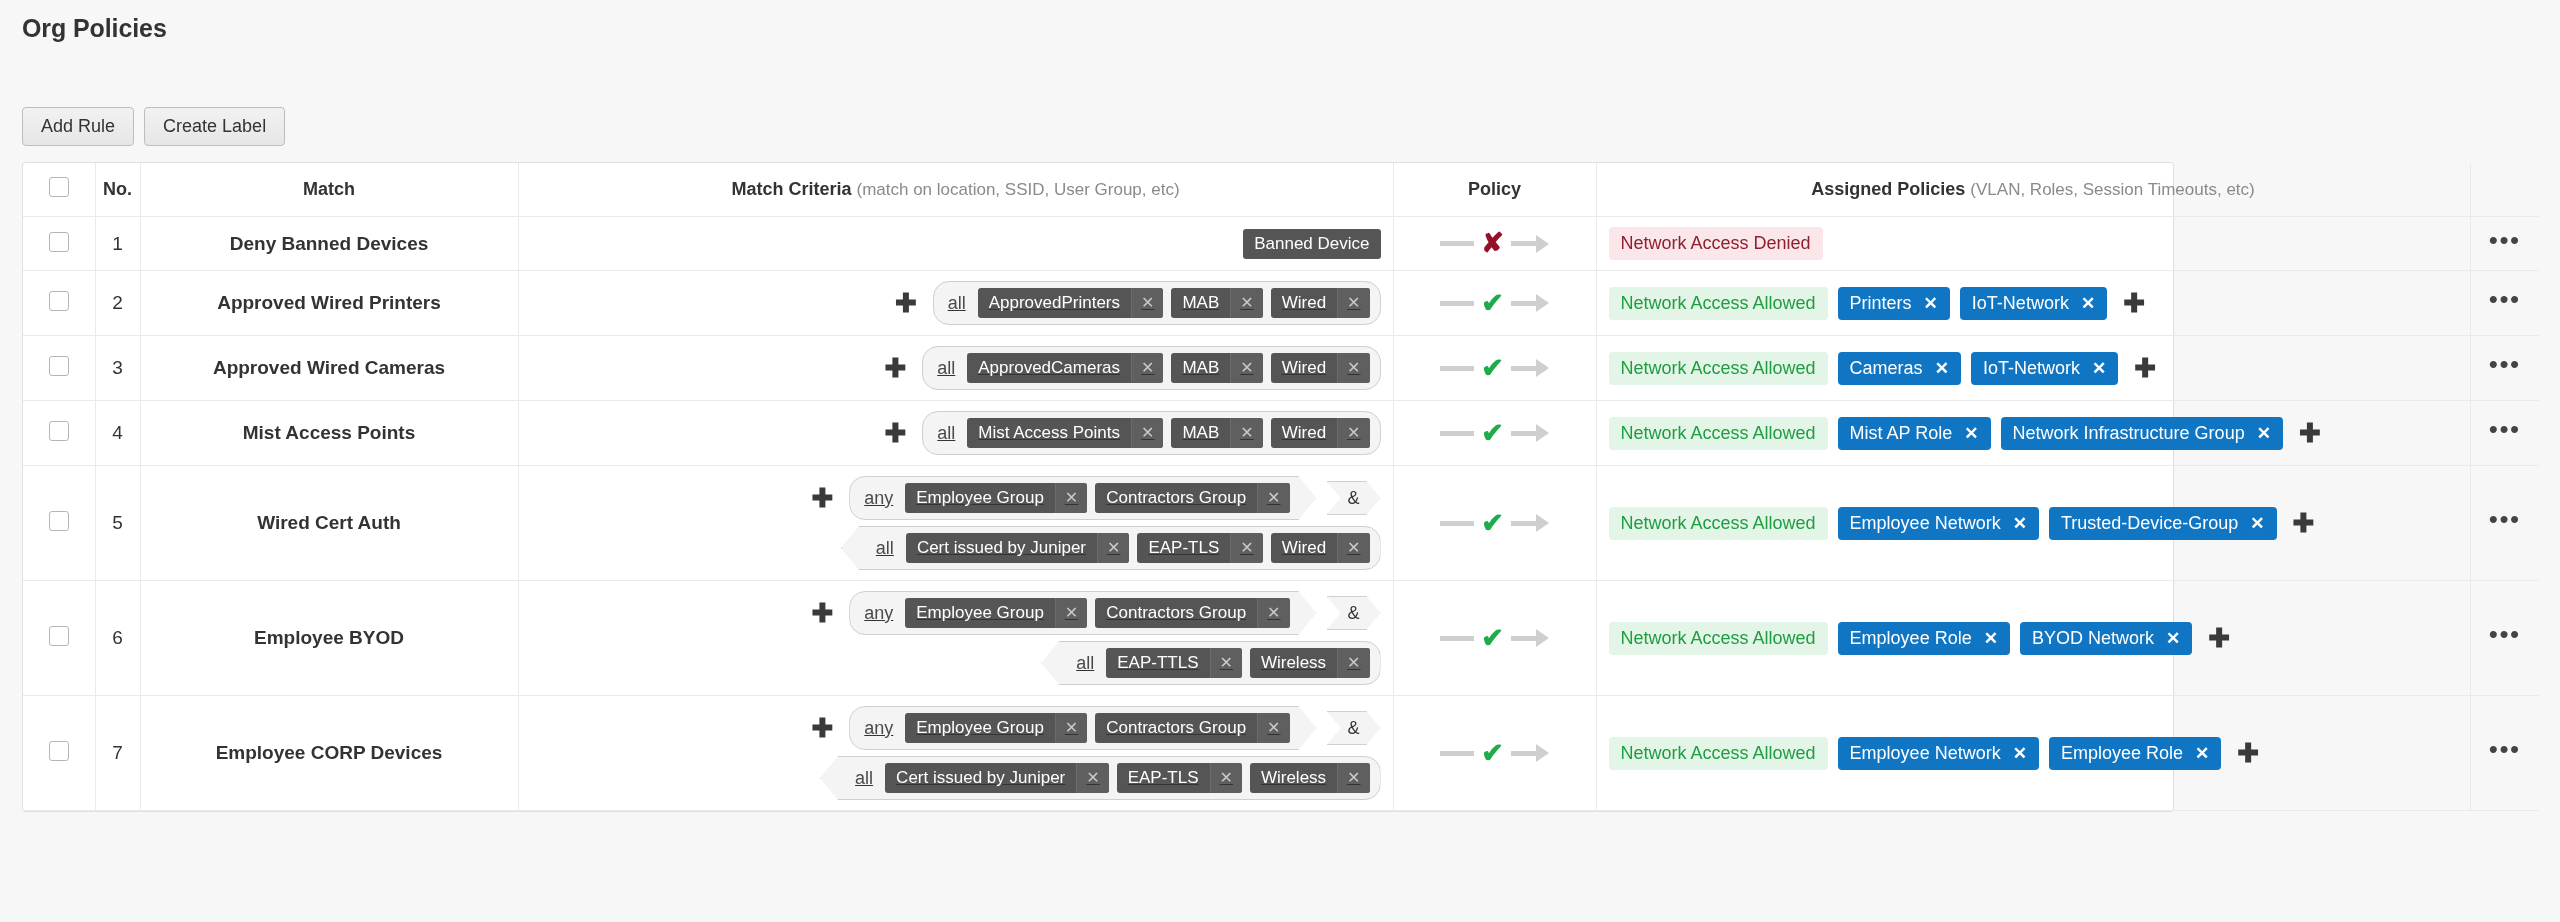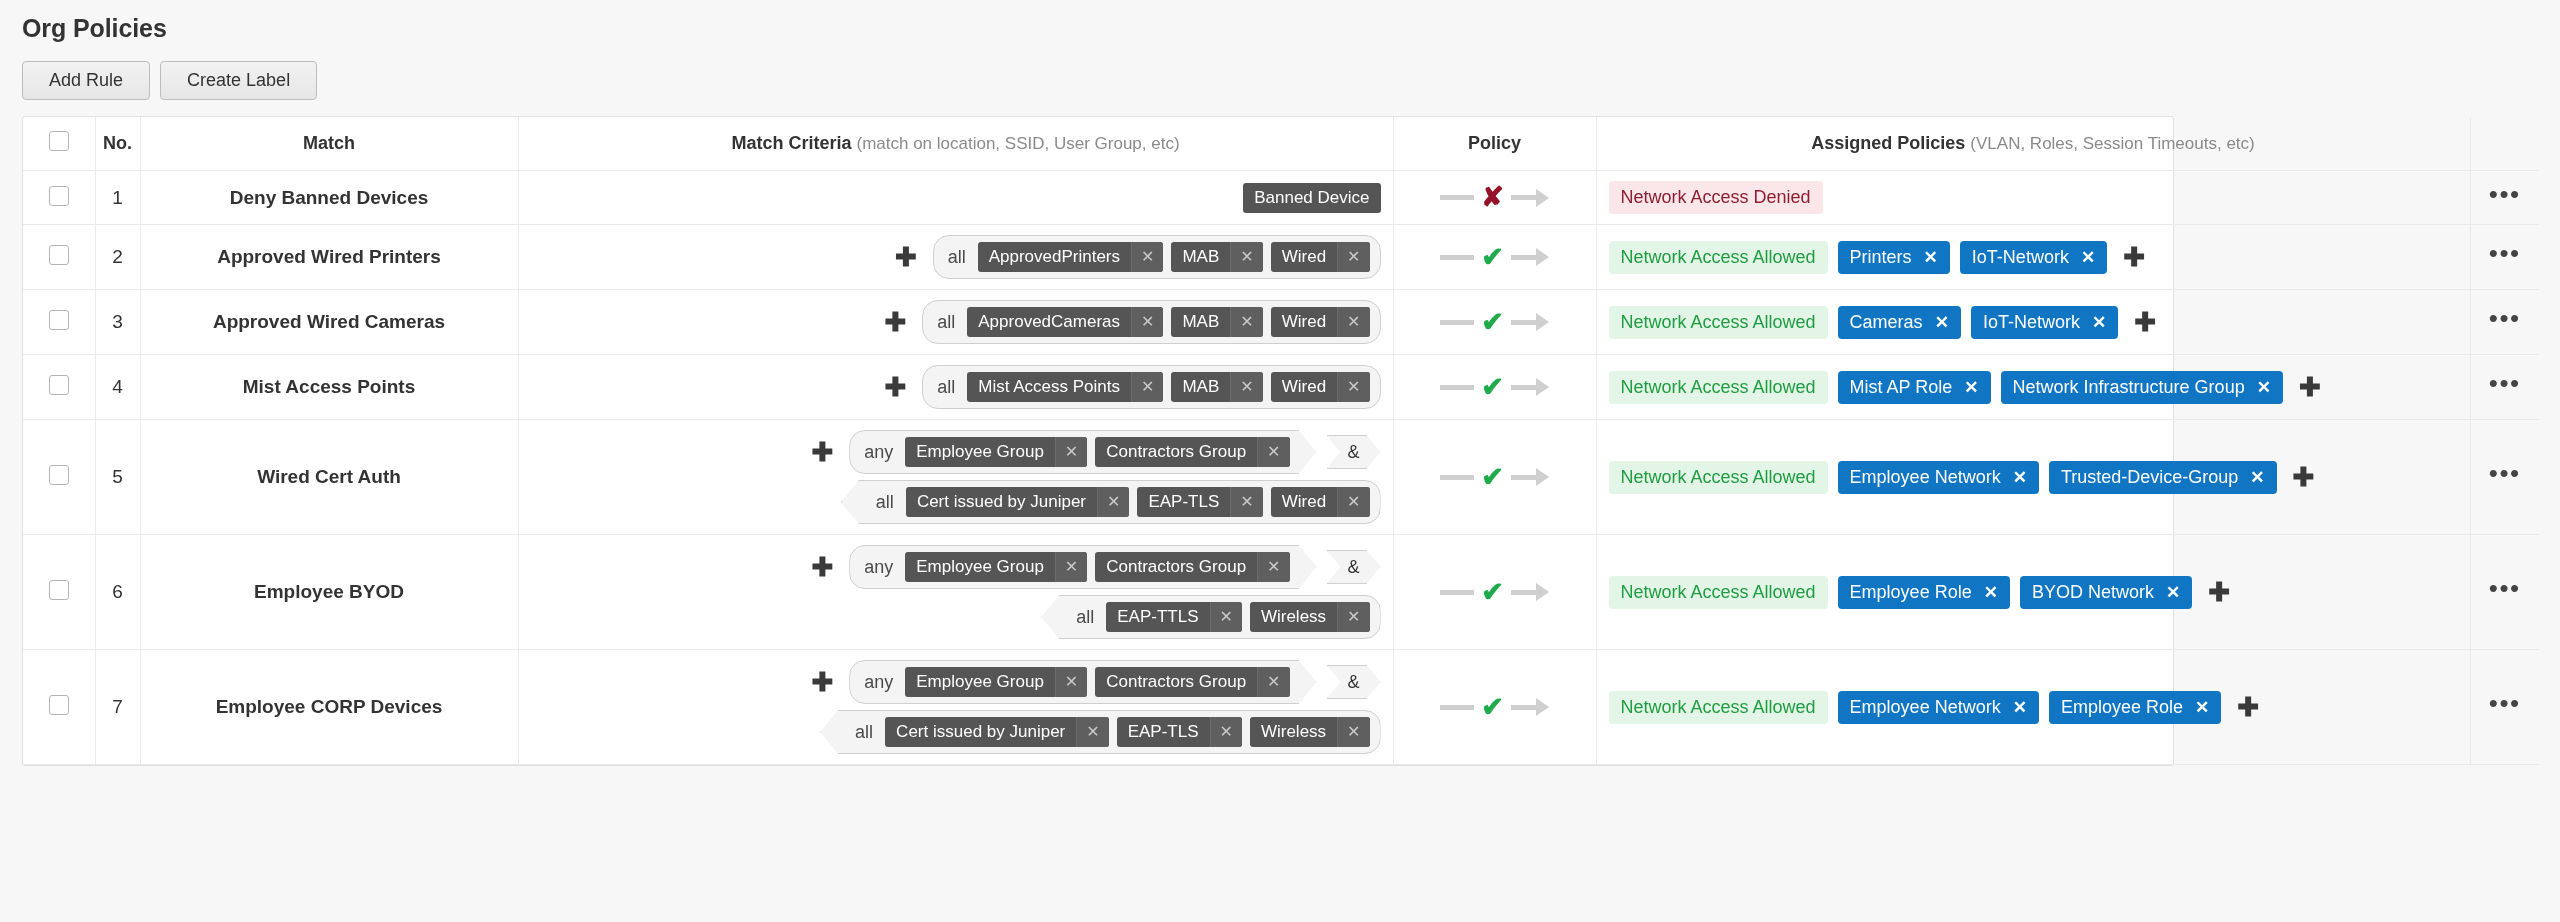--- a/index.html
+++ b/index.html
@@ -24,25 +24,26 @@
     font-size: 18px;
     color: #4a4a4a;
     margin: 12px 0 0 0;
   }
 
   .toolbar { margin: 18px 0 16px 0; display: flex; gap: 10px; }
   .btn {
     background: linear-gradient(#f2f2f2, #e6e6e6);
     border: 1px solid #bdbdbd;
     border-radius: 4px;
-    padding: 8px 26px;
+    padding: 8px 18px;
     font-size: 18px;
     color: #333;
     cursor: pointer;
     font-family: "Liberation Sans", sans-serif;
+    margin-top: 46px;
   }
 
   
   .table-card {
     background: #fff;
     border: 1px solid #e0e0e0;
     border-radius: 3px;
     width: 2152px;
   }
   table.policies { width: 100%; border-collapse: collapse; table-layout: fixed; }
@@ -88,20 +89,21 @@
   .plus {
     color: #3a3a3a; font-size: 26px; font-weight: bold; line-height: 1;
     cursor: pointer; padding: 0 6px; user-select: none;
   }
 
   .grp {
     display: inline-flex; align-items: center; gap: 8px;
     background: #f4f4f4; border: 1px solid #cfcfcf;
     padding: 6px 10px;
     border-radius: 16px;
+    text-decoration: underline;
   }
   .grp .op { font-size: 18px; color: #4a4a4a; padding: 0 4px; }
 
   
   .grp.chev-right { border-radius: 16px 0 0 16px; padding-right: 26px;
     clip-path: polygon(0 0, calc(100% - 18px) 0, 100% 50%, calc(100% - 18px) 100%, 0 100%); }
   .grp.chev-left  { border-radius: 0 16px 16px 0; padding-left: 30px;
     clip-path: polygon(18px 0, 100% 0, 100% 100%, 18px 100%, 0 50%); }
 
   .amp {

